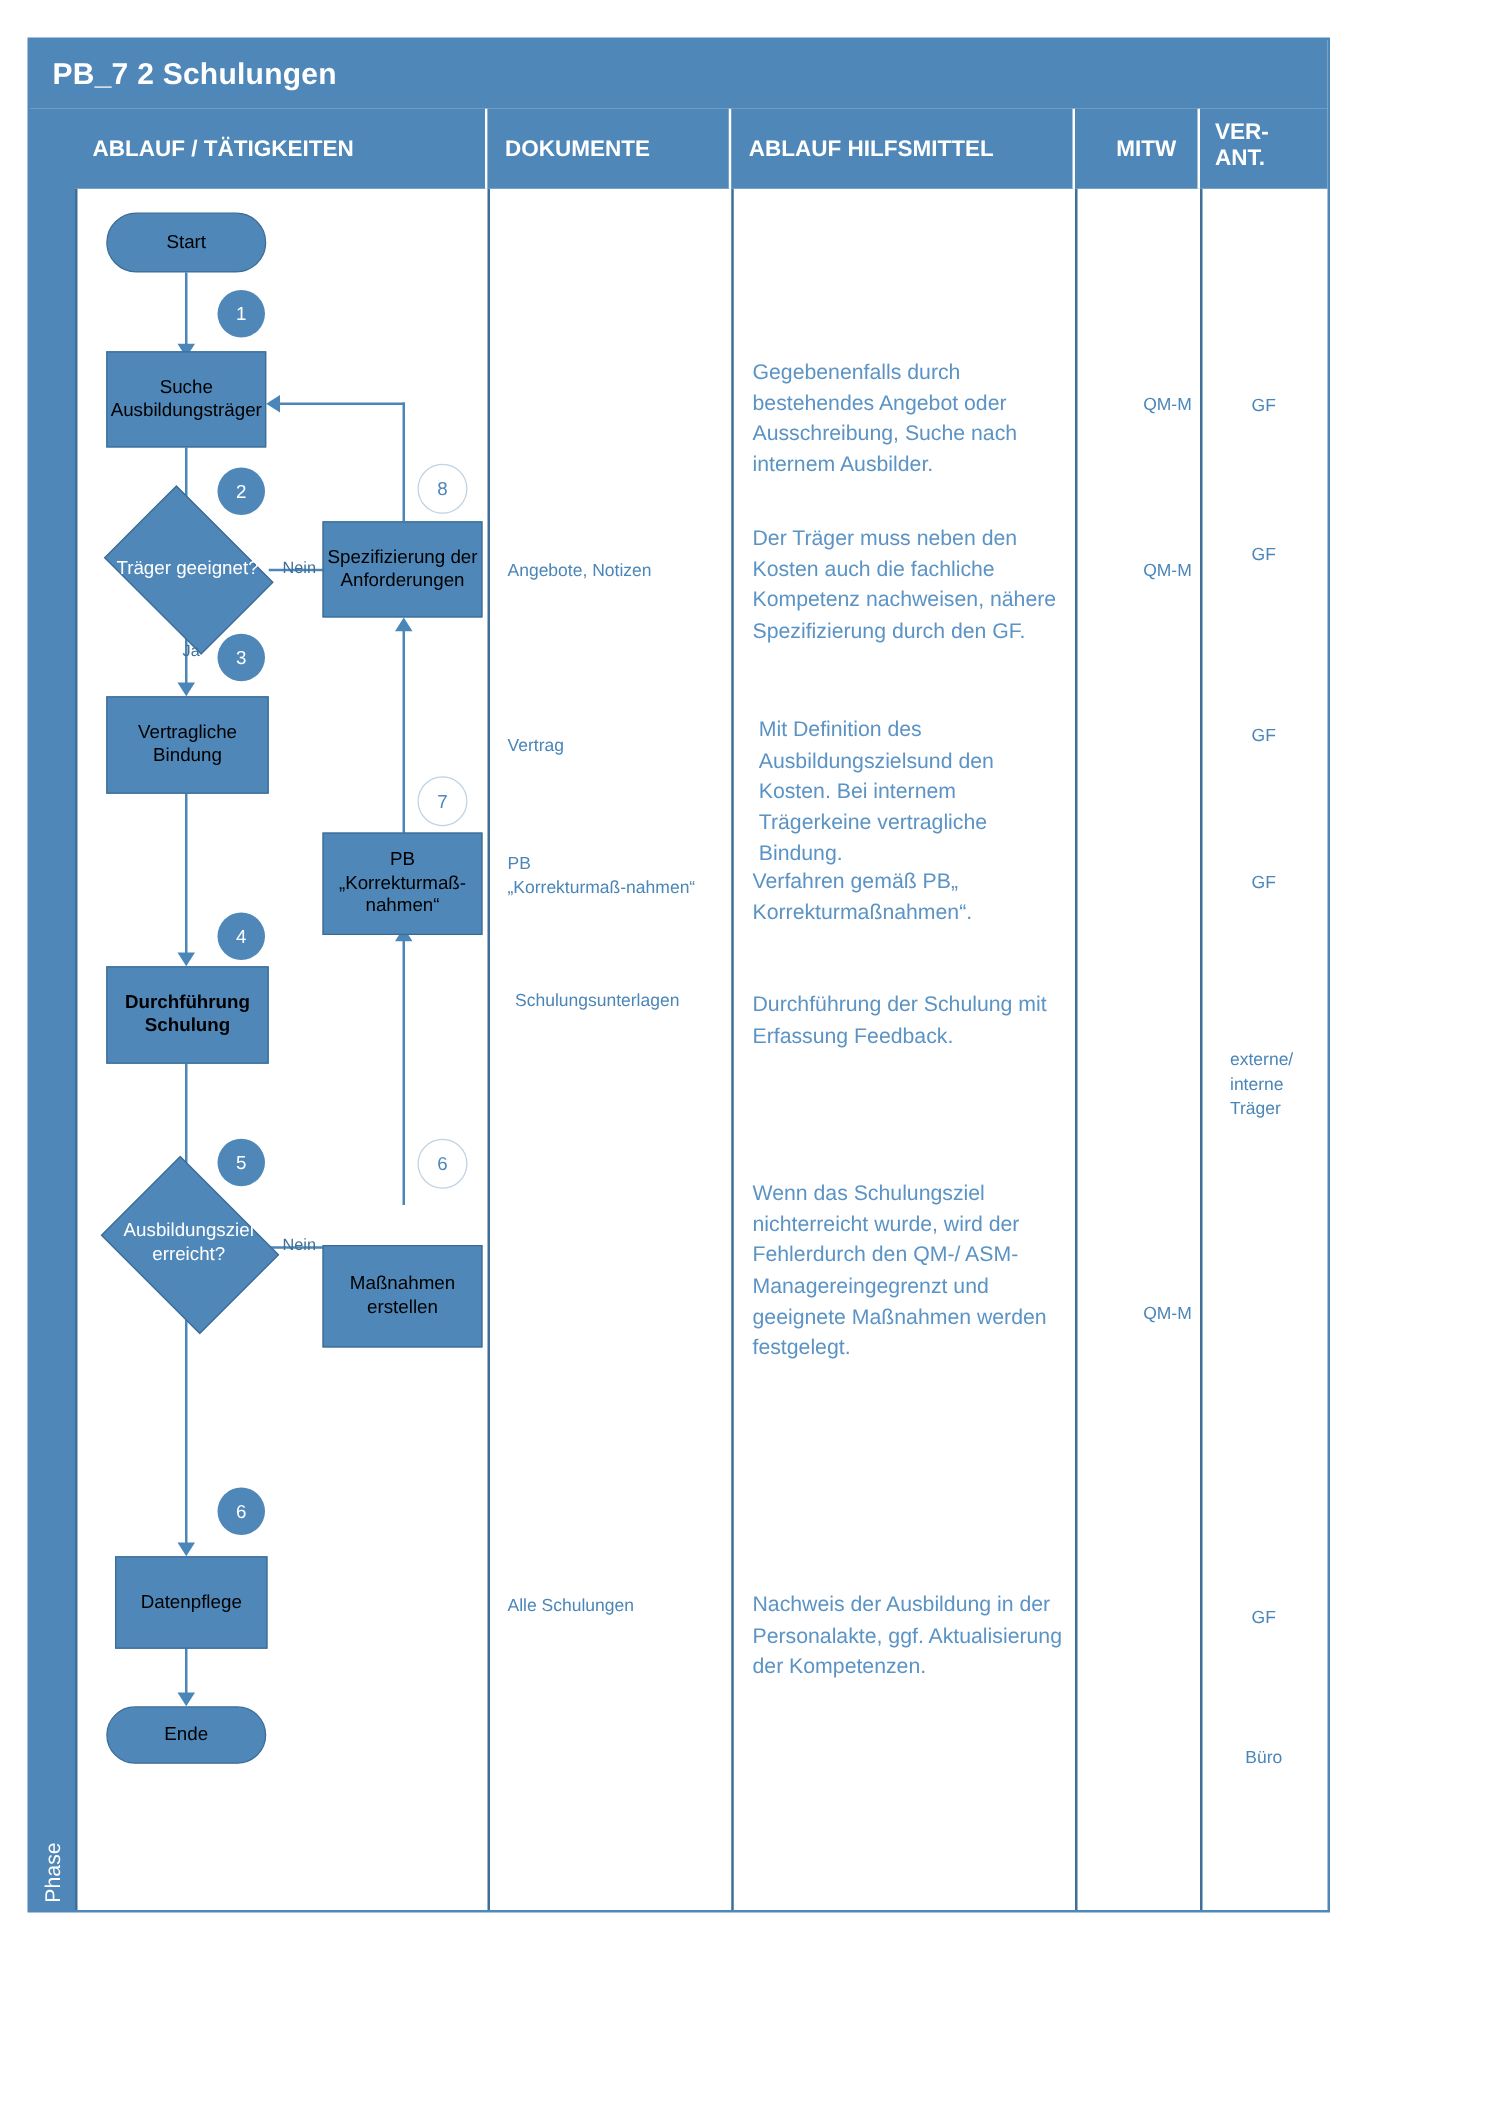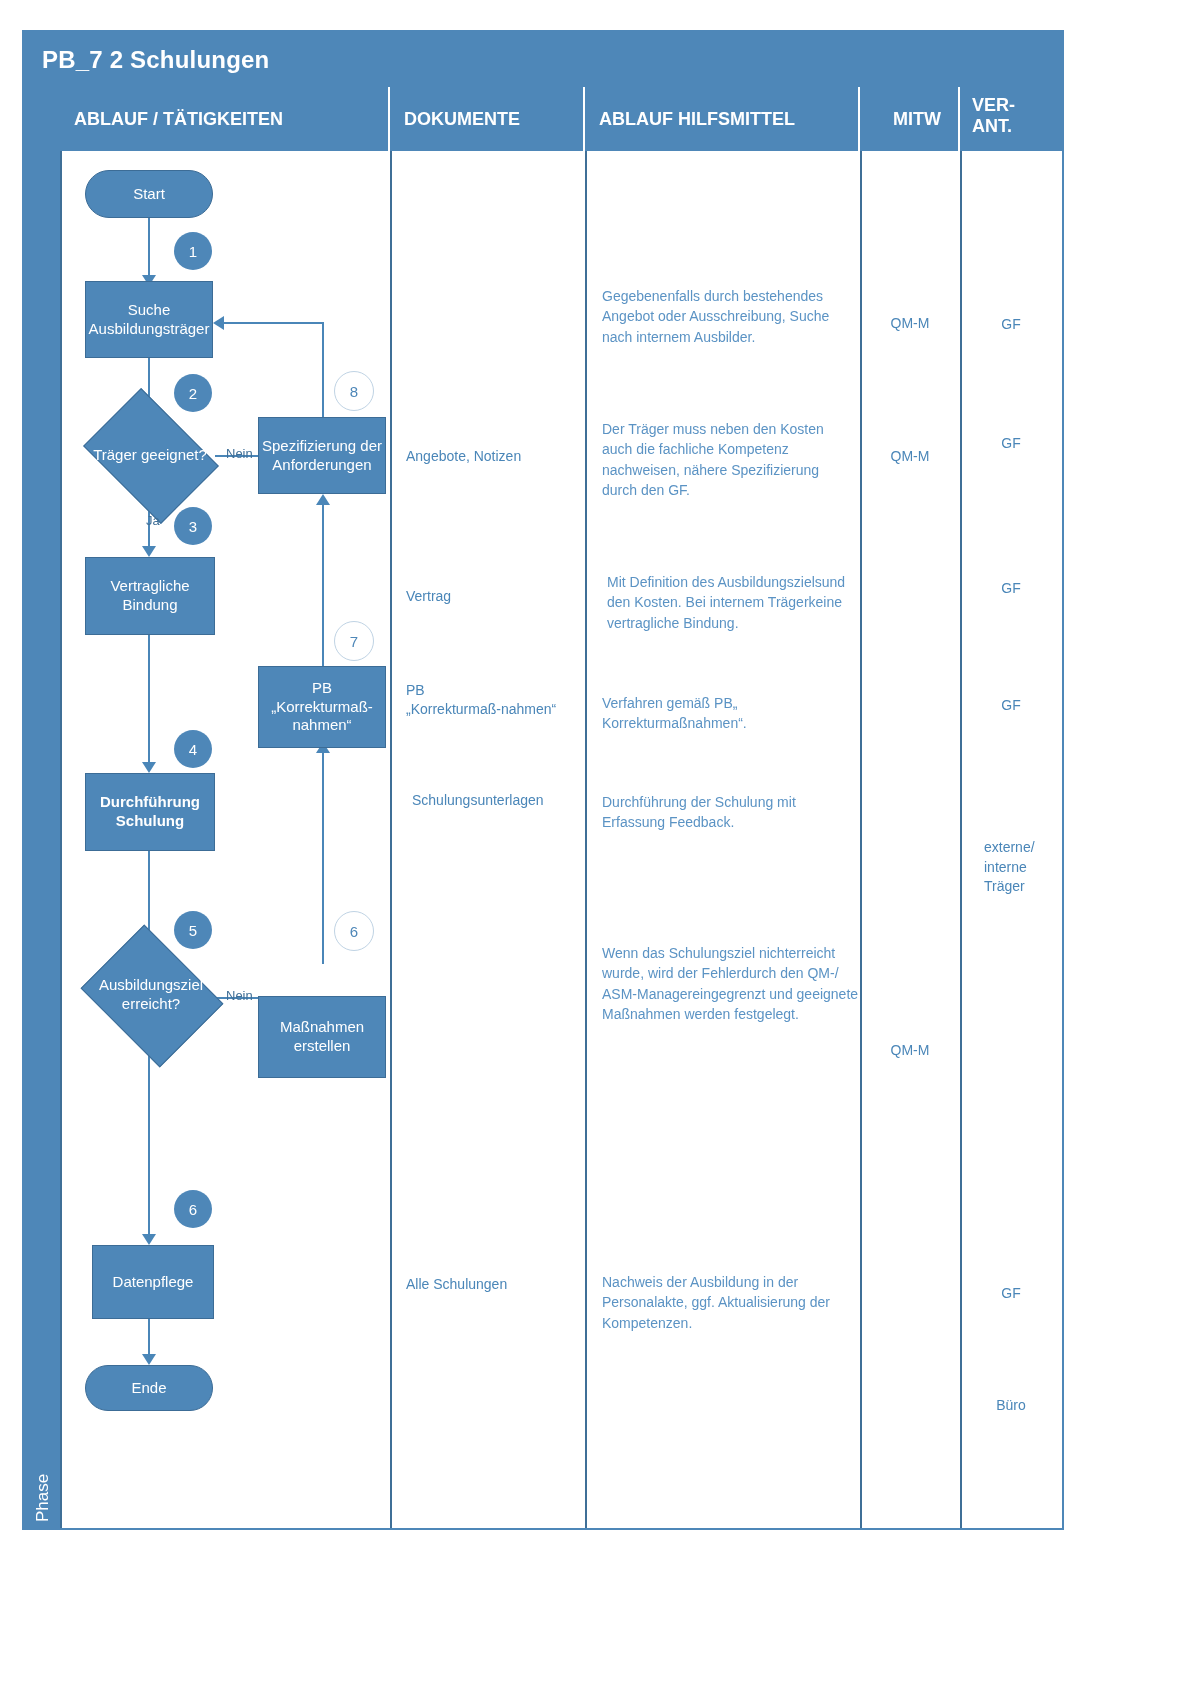--- a/index.html
+++ b/index.html
@@ -38,21 +38,21 @@
     box-sizing:border-box;display:flex;align-items:center;
     font-size:18px;font-weight:bold;border-right:2px solid #ffffff;
   }
   .hdr.center{justify-content:center;text-align:center;}
   .hdr.padded{padding-left:14px;}
 
   
   .colline{position:absolute;top:151px;height:1377px;width:2px;background:#3f6f97;}
 
   
-  .shape{position:absolute;box-sizing:border-box;color:#ffffff;
+  .shape{position:absolute;box-sizing:border-box;color:#000000;
          display:flex;align-items:center;justify-content:center;text-align:center;
          font-size:15px;line-height:1.25;}
   .proc{background:#4e87b8;border:1px solid #3c6c96;}
   .term{background:#4e87b8;border:1px solid #3c6c96;border-radius:26px;}
   .dec-wrap{position:absolute;}
   .dec-shape{position:absolute;left:0;top:0;width:100%;height:100%;
      background:#4e87b8;transform:rotate(45deg);border:1px solid #3c6c96;}
   .dec-text{position:absolute;left:-22px;top:0;width:calc(100% + 44px);height:100%;
      display:flex;align-items:center;justify-content:center;text-align:center;
      color:#fff;font-size:15px;line-height:1.25;}
@@ -71,22 +71,22 @@
      border-right:7px solid transparent;border-top:11px solid #4a86b8;}
   .arrow-u{position:absolute;width:0;height:0;border-left:7px solid transparent;
      border-right:7px solid transparent;border-bottom:11px solid #4a86b8;}
   .arrow-l{position:absolute;width:0;height:0;border-top:7px solid transparent;
      border-bottom:7px solid transparent;border-right:11px solid #4a86b8;}
 
   .edgelabel{position:absolute;color:#3f6f97;font-size:13px;}
 
   
   .doc{position:absolute;color:#4a86b8;font-size:14px;line-height:1.35;}
-  .hilf{position:absolute;color:#5b93c4;font-size:14px;line-height:1.45;}
-  .mitw{position:absolute;color:#4a86b8;font-size:14px;text-align:center;}
+  .hilf{position:absolute;color:#5b93c4;font-size:17px;line-height:1.45;}
+  .mitw{position:absolute;color:#4a86b8;font-size:14px;text-align:center;padding-left:24px;}
   .vera{position:absolute;color:#4a86b8;font-size:14px;text-align:center;line-height:1.4;}
 </style>
 </head>
 <body>
 
 <div class="page">
 
   <div class="frame"></div>
 
   <div class="titlebar">PB_7 2 Schulungen</div>

